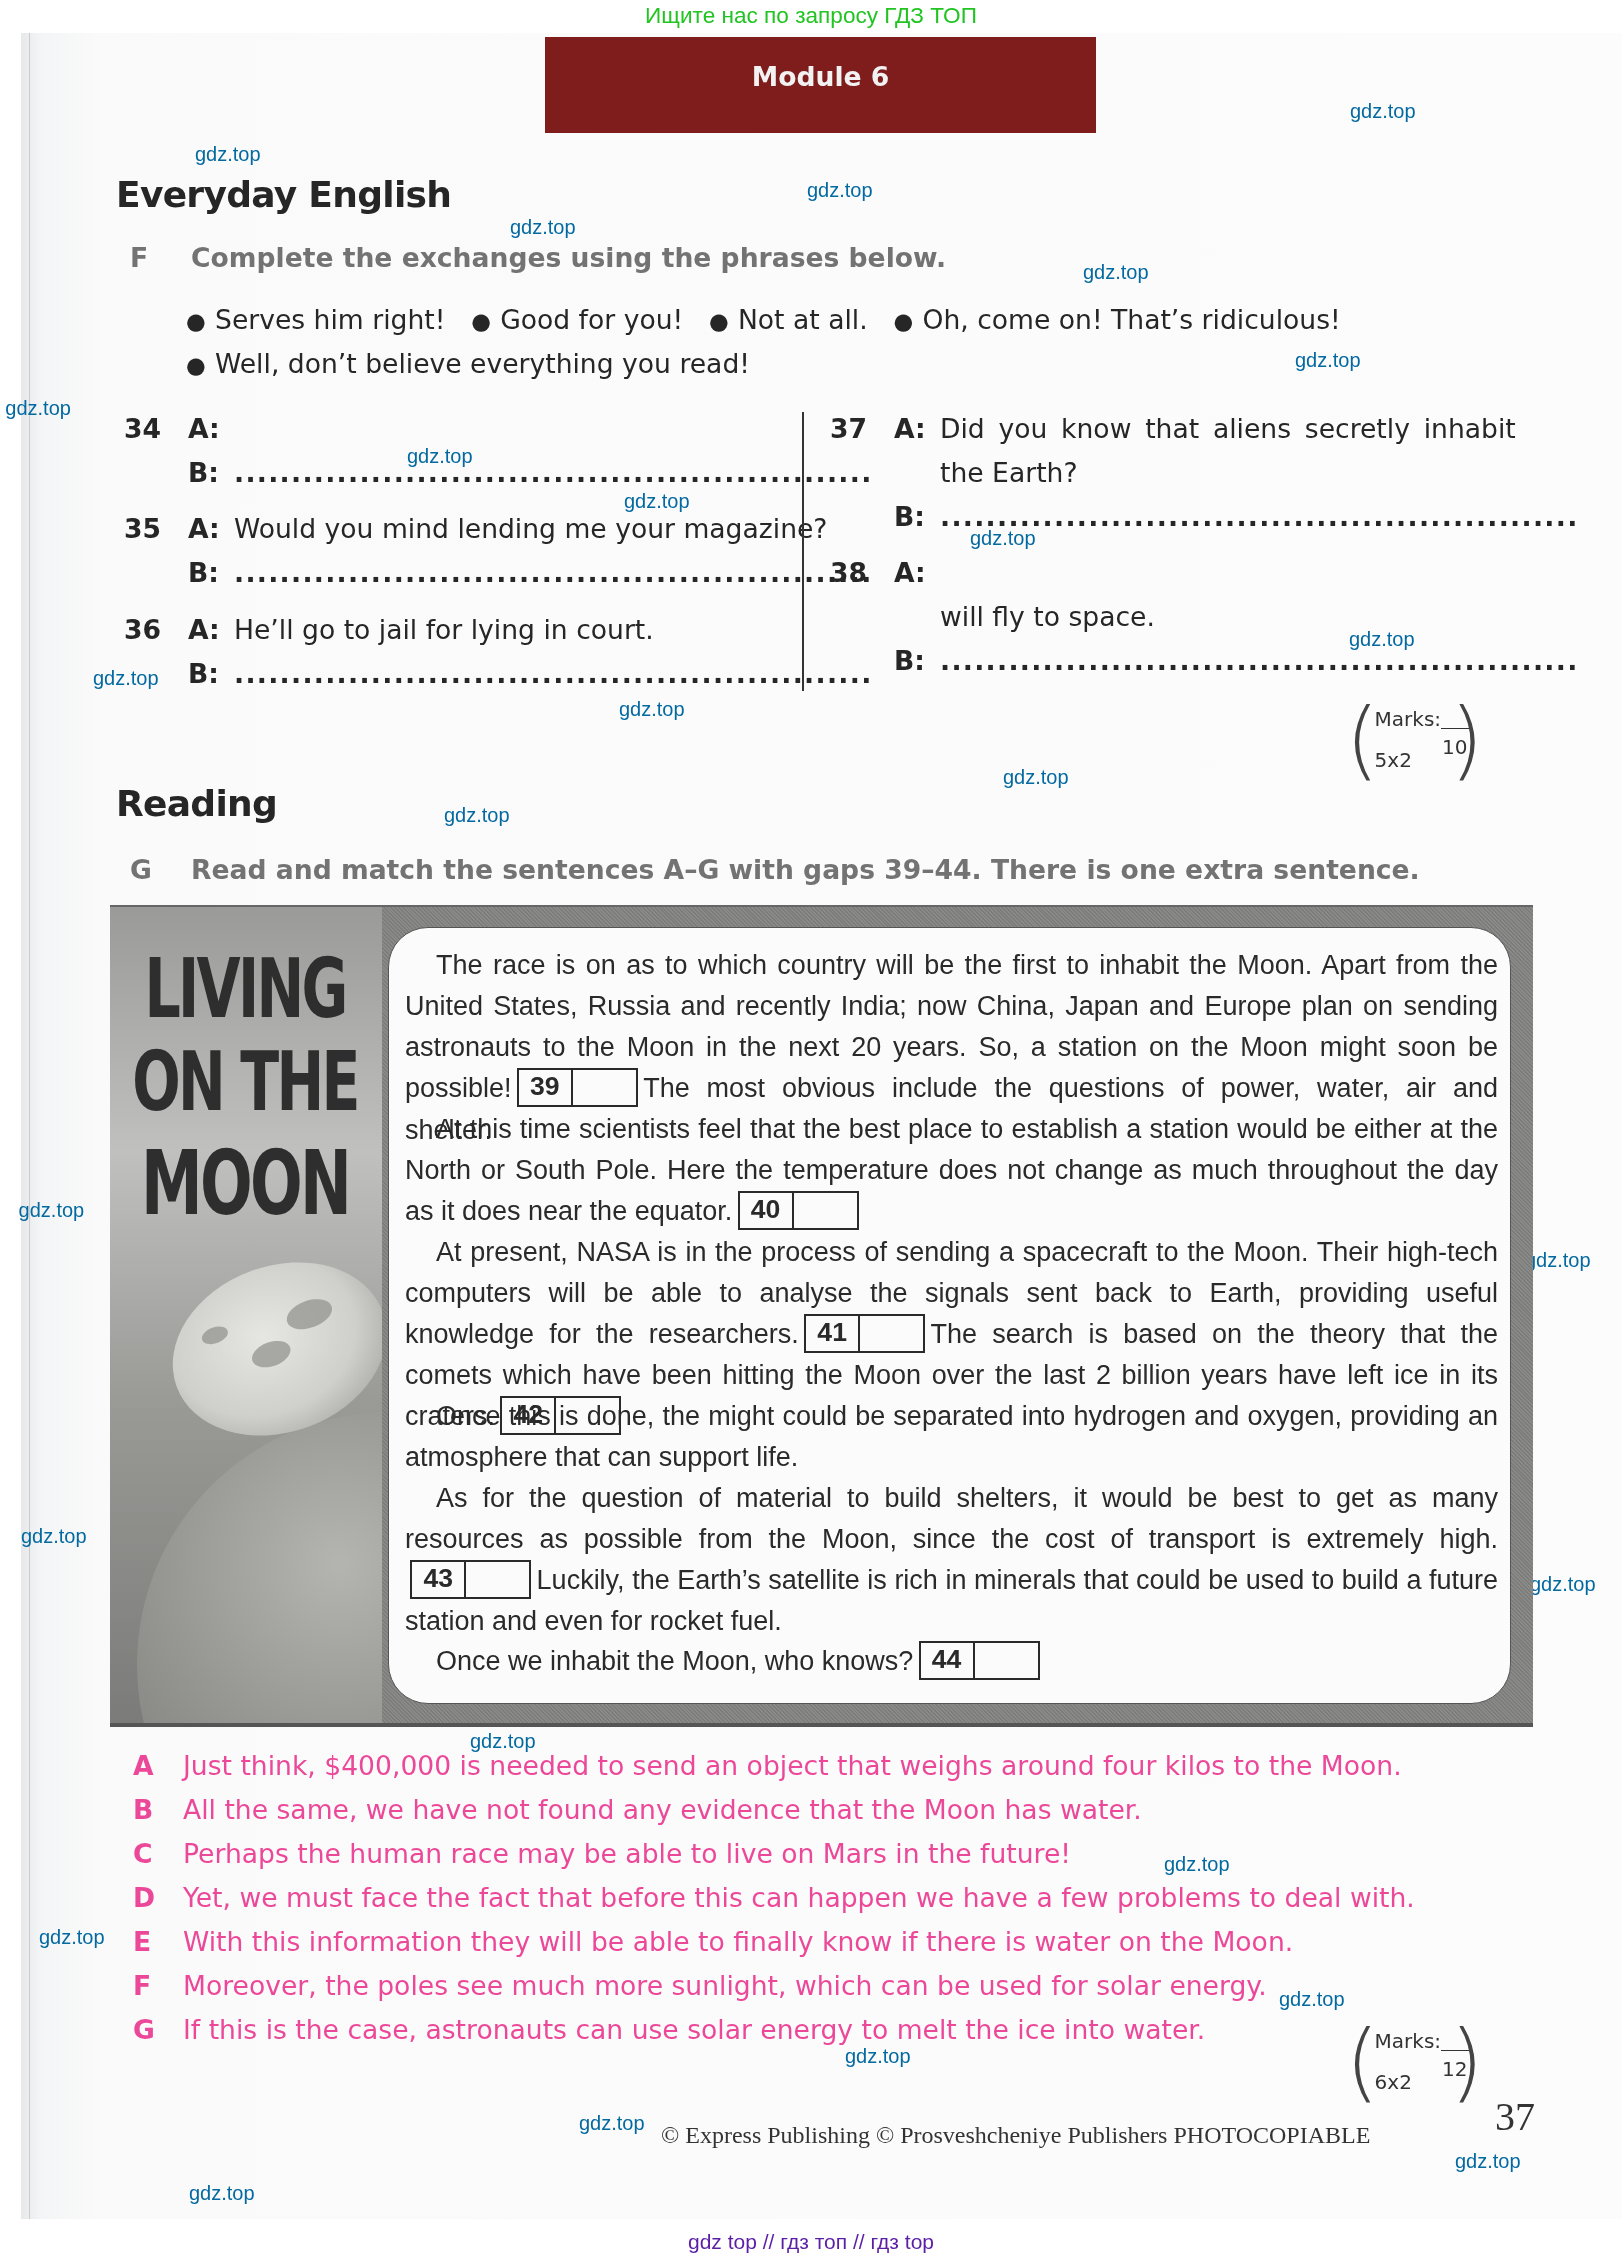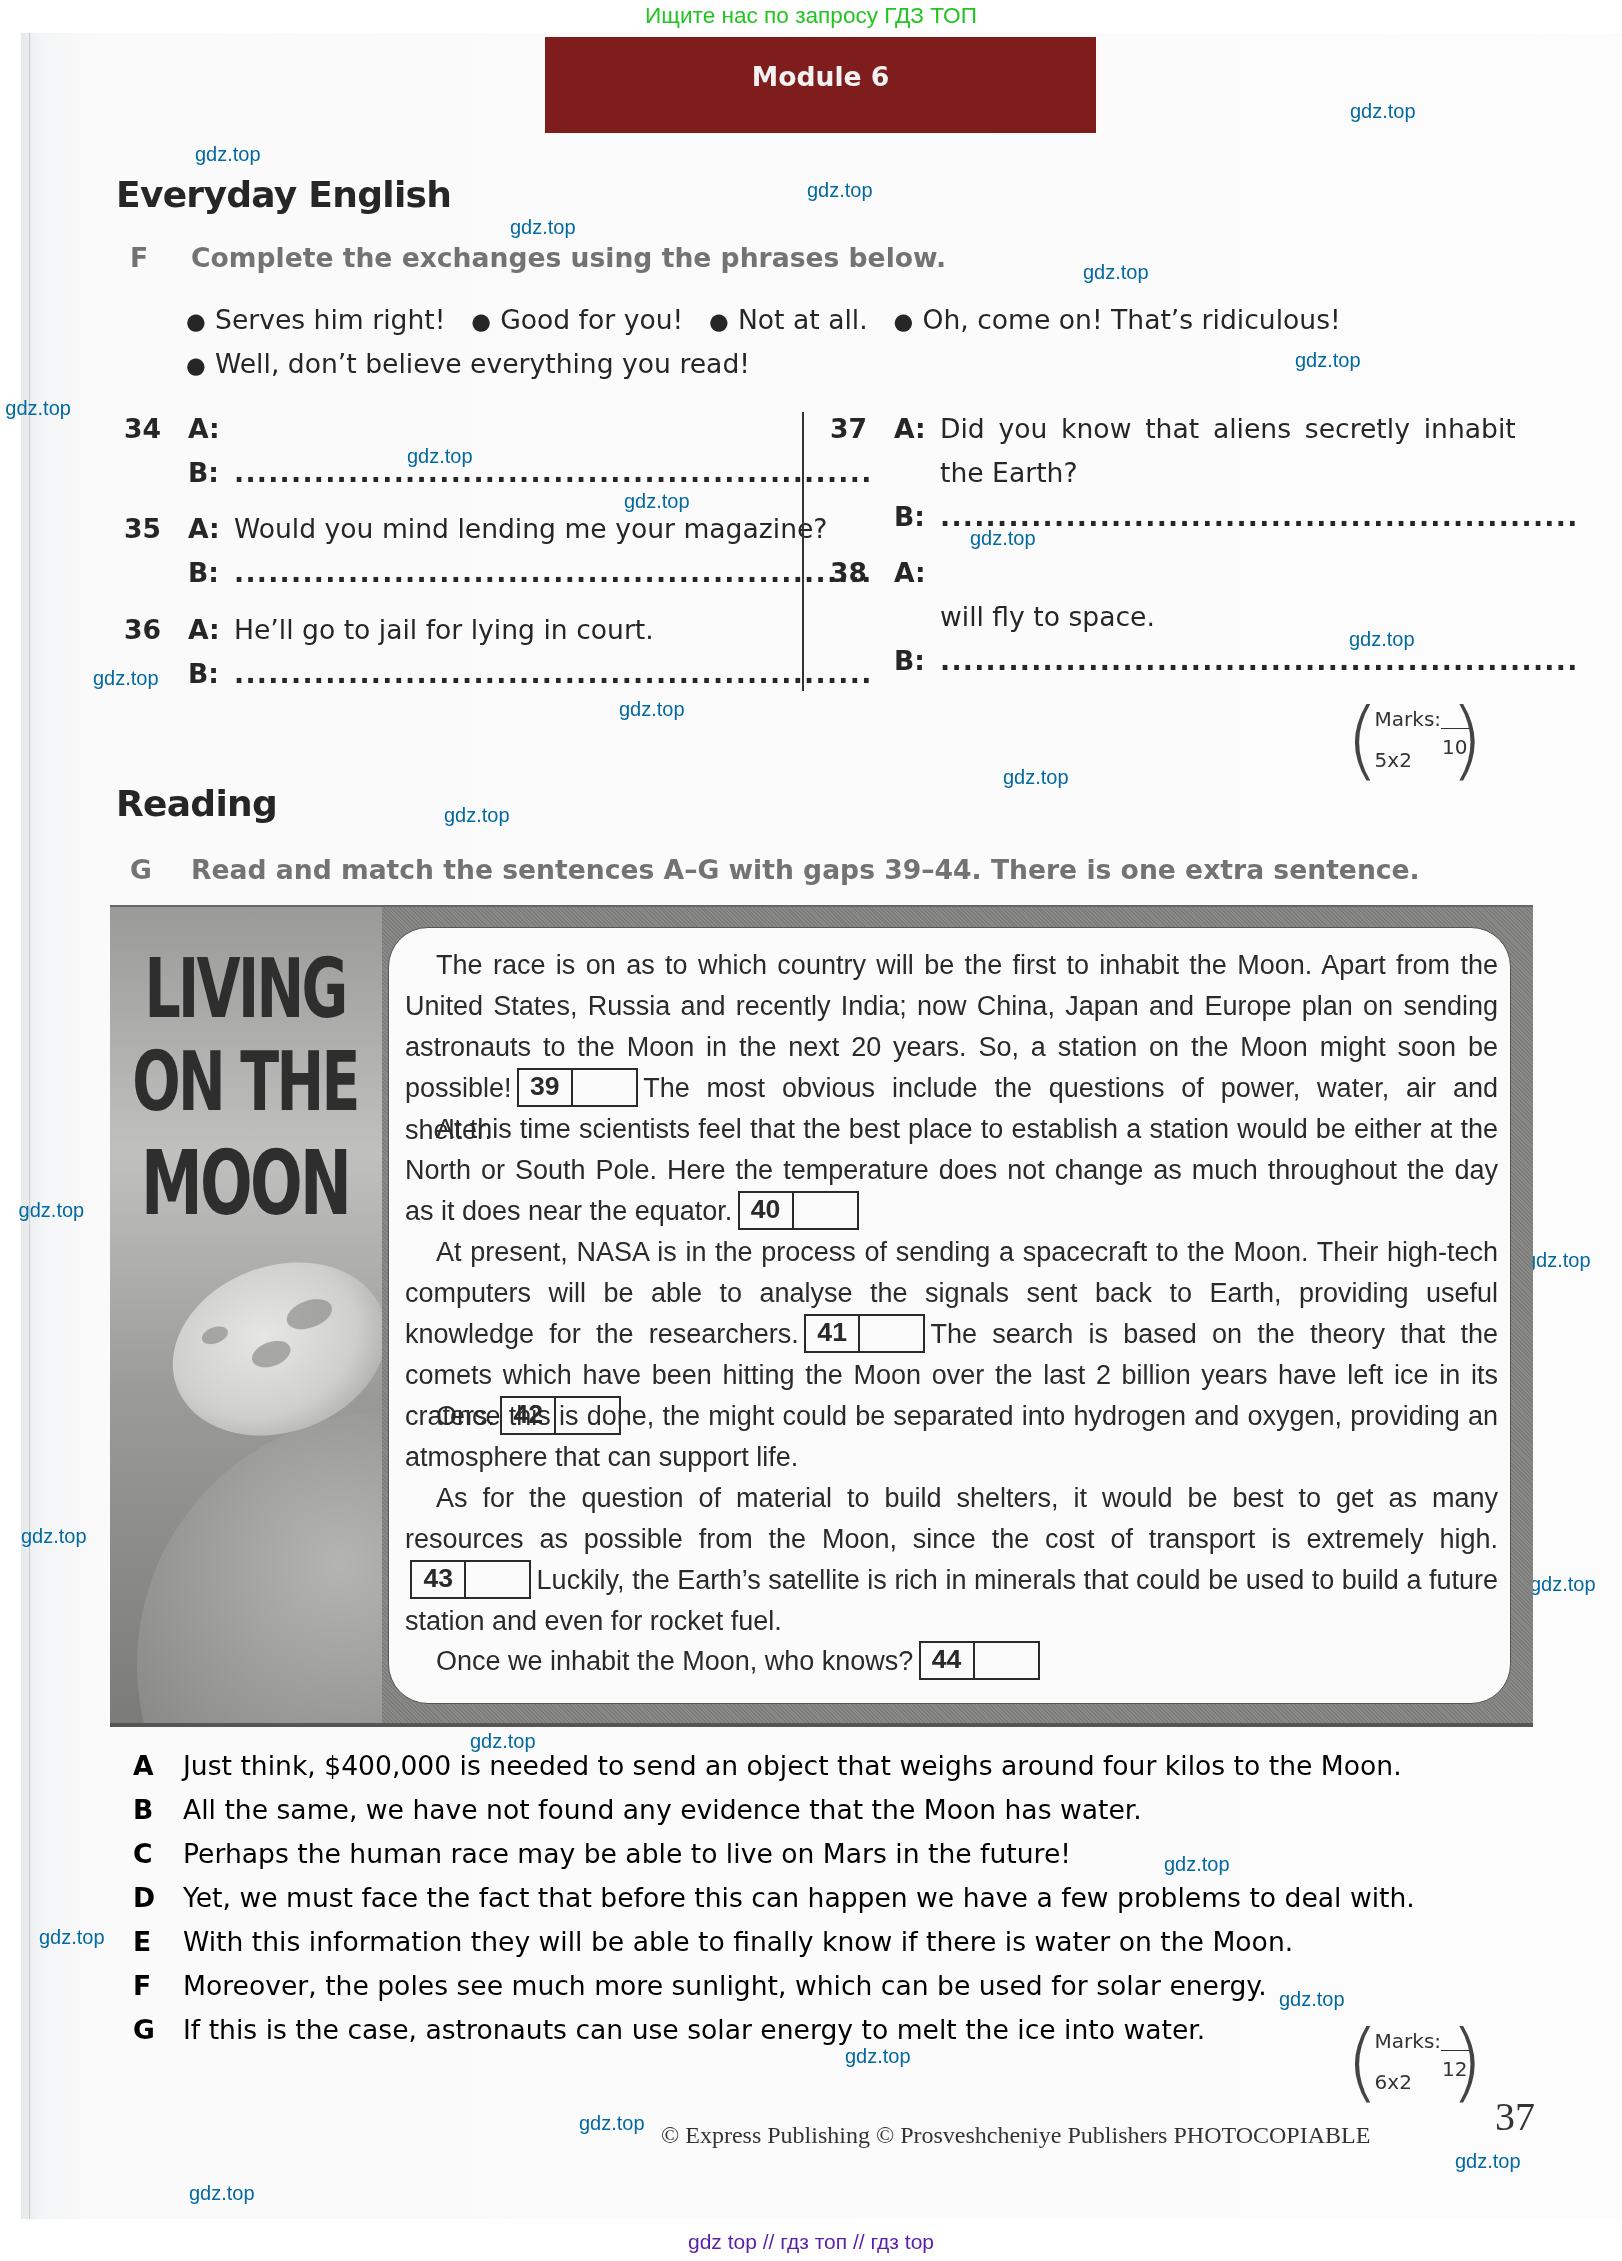--- a/index.html
+++ b/index.html
@@ -58,21 +58,21 @@
 
   .text-panel { position: absolute; left: 278px; top: 20px; width: 1123px; height: 777px; background: #fbfbfb;
     border-radius: 40px 40px 40px 40px; border: 1.3px solid #555; }
   .para { position: absolute; left: 16px; width: 1093px; font-family: "Liberation Sans", sans-serif; font-size: 27px;
     line-height: 41px; color: #2a2a2a; text-align: justify; text-indent: 31px; }
   .gap { display: inline-block; vertical-align: middle; width: 121px; height: 39px; border: 2.7px solid #2a2a2a;
     margin: 0 5.3px; position: relative; top: -2.7px; text-indent: 0; }
   .gap .gnum { position: absolute; left: 0; top: 0; width: 54px; height: 100%; border-right: 2.7px solid #2a2a2a;
     font-weight: bold; font-size: 26.6px; line-height: 33px; text-align: center; }
 
-  .options { position: absolute; left: 133px; top: 1744px; font-size: 26.6px; color: #000000; }
+  .options { position: absolute; left: 133px; top: 1744px; font-size: 26.6px; color: #ec4899; }
   .opt { position: relative; height: 44px; line-height: 44px; white-space: nowrap; }
   .opt .ol { display: inline-block; width: 50px; font-weight: bold; }
 
   .footer { position: absolute; left: 661px; top: 2122px; font-family: "Liberation Serif", serif; font-size: 24px; color: #333; }
   .page-num { position: absolute; left: 1495px; top: 2093px; font-family: "Liberation Serif", serif; font-size: 40px; color: #333; }
 </style>
 </head>
 <body>
 
 <div class="top-banner">Ищите нас по запросу ГДЗ ТОП</div>

